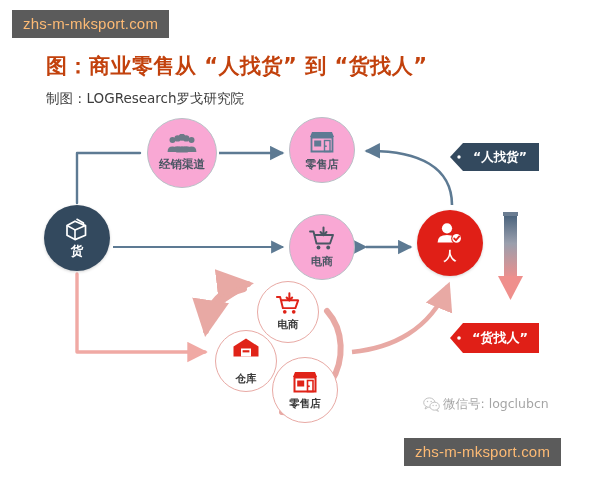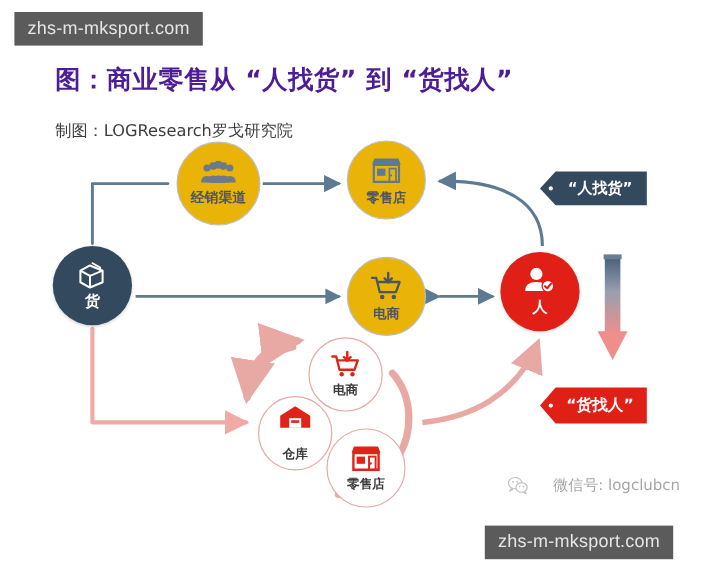--- a/index.html
+++ b/index.html
@@ -9,58 +9,57 @@
     font-family:"Liberation Sans","DejaVu Sans",sans-serif;
     overflow:hidden;
     position:relative;
   }
   #stage{position:absolute;left:0;top:0;width:600px;height:480px;overflow:hidden;background:#fff;}
 
   
   .watermark{
     position:absolute;
     background:#5b5b5b;
-    color:#e5e5e5;
+    color:#fdba74;
     font-size:15px;
     letter-spacing:.2px;
     padding:5px 11px 6px 11px;
     white-space:nowrap;
     font-family:"Liberation Sans","DejaVu Sans",sans-serif;
   }
   #wm-top{left:12px;top:10px;}
   #wm-bottom{left:404px;top:438px;}
 
   
   #title{
     position:absolute;left:46px;top:52px;
-    font-size:21px;font-weight:bold;color:#4c1d95;
+    font-size:21px;font-weight:bold;color:#c2410c;
     letter-spacing:.5px;white-space:nowrap;
     font-family:"DejaVu Sans","Liberation Sans",sans-serif;
     text-align:center;
   }
   #subtitle{
     position:absolute;left:46px;top:90px;
     font-size:13.5px;color:#3d3d3d;white-space:nowrap;
     font-family:"DejaVu Sans","Liberation Sans",sans-serif;
-    margin-top:10px;
   }
 
   
   #links{position:absolute;left:0;top:0;width:600px;height:480px;}
 
   
   .node{position:absolute;border-radius:50%;display:flex;flex-direction:column;
         align-items:center;justify-content:center;box-sizing:border-box;}
   .node .lbl{font-family:"DejaVu Sans","Liberation Sans",sans-serif;font-weight:bold;}
 
   .node-dark{background:#33495e;box-shadow:0 1px 3px rgba(0,0,0,.18);}
   .node-dark .lbl{color:#ffffff;}
   .node-red{background:#e01f17;box-shadow:0 1px 3px rgba(0,0,0,.16);}
   .node-red .lbl{color:#ffffff;}
-  .node-outline{background:#eab308;border:1.3px solid #b9bfc6;}
+  .node-outline{background:#f9a8d4;border:1.3px solid #b9bfc6;}
   .node-outline .lbl{color:#4a5663;}
   .node-outline-red{background:#ffffff;border:1.3px solid #e8a9a4;}
   .node-outline-red .lbl{color:#3a3a3a;}
 
   #n-goods{left:44px;top:205px;width:66px;height:66px;}
   #n-goods .lbl{font-size:12.5px;margin-top:1px;}
   #n-channel{left:147px;top:118px;width:70px;height:70px;}
   #n-channel .lbl{font-size:11.5px;margin-top:1px;}
   #n-retail{left:289px;top:117px;width:66px;height:66px;}
   #n-retail .lbl{font-size:11px;margin-top:2px;}
@@ -87,21 +86,21 @@
   #tag-a{left:449px;top:142px;width:92px;height:30px;}
   #tag-a span{font-size:12.5px;}
   #tag-b{left:449px;top:322px;width:92px;height:32px;}
   #tag-b span{font-size:13px;}
   .tagsvg{position:absolute;left:0;top:0;}
   .tagtext{position:relative;z-index:2;padding-left:10px;}
 
   
   #wechat{
     position:absolute;left:423px;top:396px;
-    display:flex;align-items:center;gap:21px;
+    display:flex;align-items:center;gap:3px;
     opacity:.62;
   }
   #wechat .wtxt{
     font-size:12.5px;color:#6e6e6e;white-space:nowrap;
     font-family:"DejaVu Sans","Liberation Sans",sans-serif;
   }
 </style>
 </head>
 <body>
 

